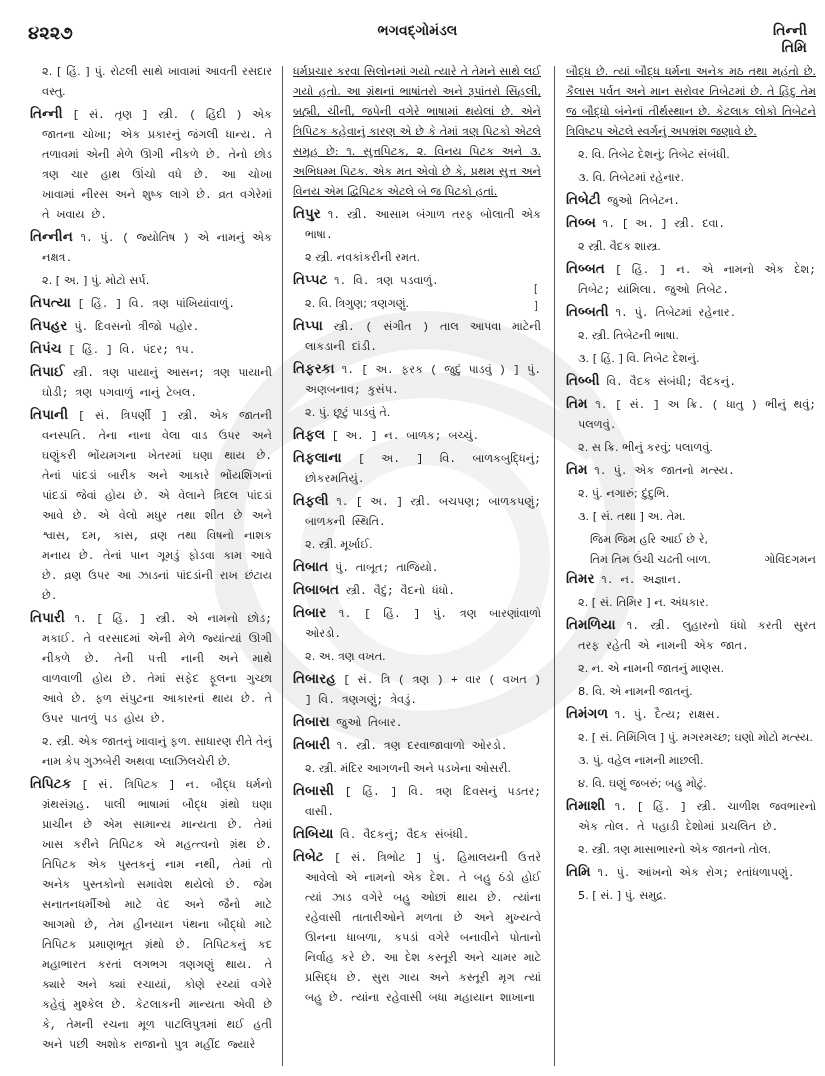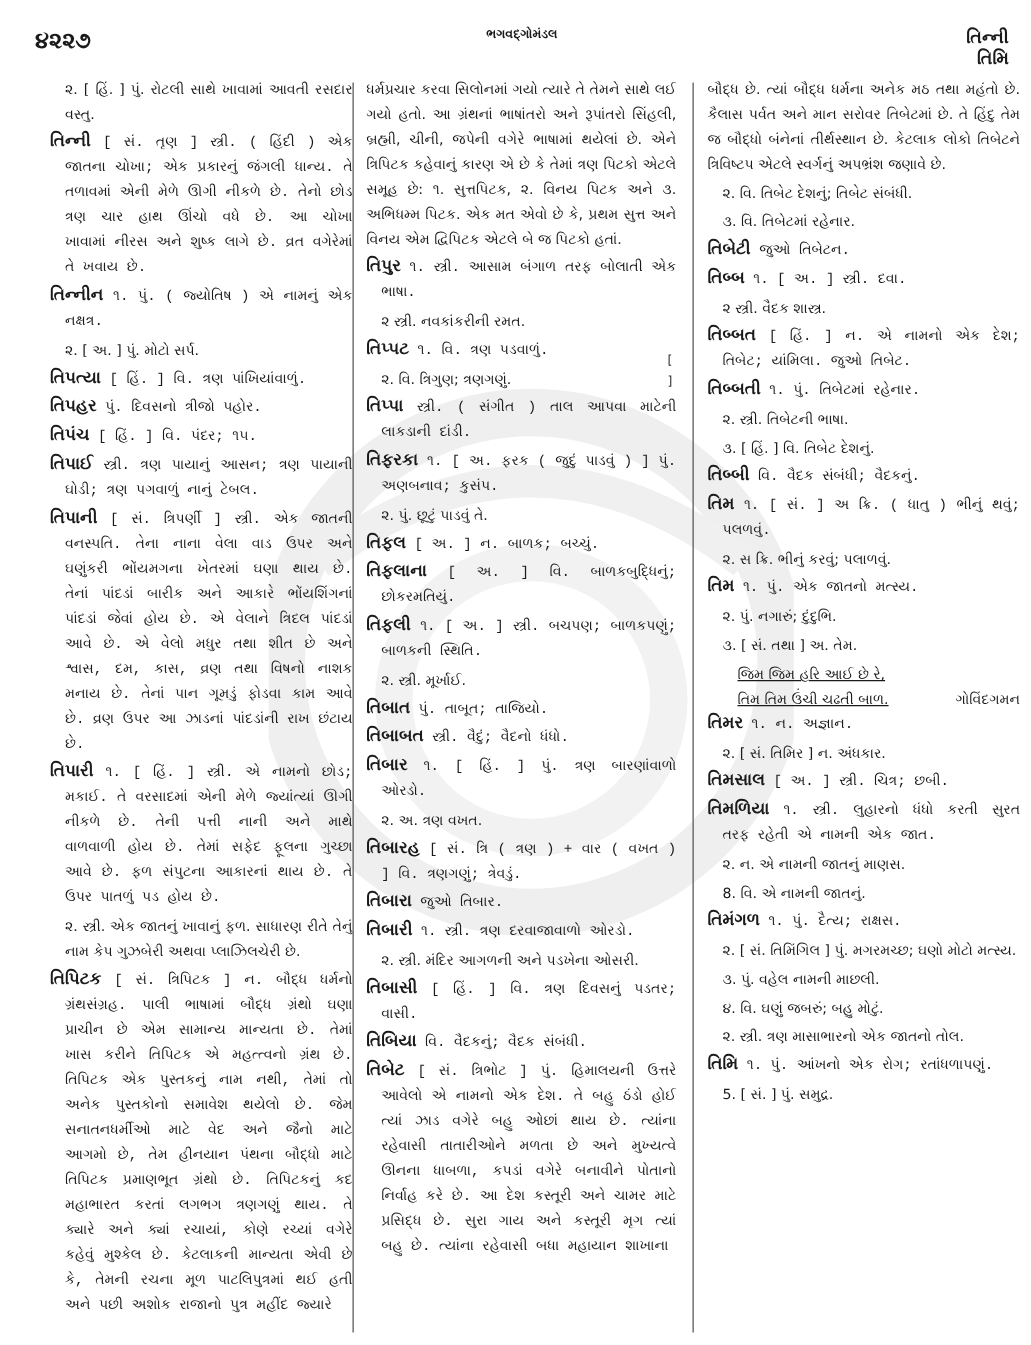--- a/index.html
+++ b/index.html
@@ -8,35 +8,35 @@
     font-family: "DejaVu Sans", sans-serif; color: #1a1a1a;
   }
   .watermark {
     position: absolute; left: 215px; top: 300px; width: 420px; height: 460px;
     pointer-events: none;
   }
   .header {
     position: absolute; top: 22px; left: 24px; right: 14px; height: 34px;
   }
   .page-number { position: absolute; left: 4px; top: 0; font-size: 18px; font-weight: bold; }
-  .book-title { position: absolute; left: 0; right: 0; top: 0; text-align: center; font-size: 10px; font-weight: bold; }
+  .book-title { position: absolute; left: 0; right: 0; top: 0; text-align: center; font-size: 14px; font-weight: bold; }
   .guide-words { position: absolute; right: 4px; top: 0; text-align: right; font-size: 14px; font-weight: bold; line-height: 17px; }
   .columns { position: absolute; top: 62px; left: 26px; width: 796px; height: 1010px; }
   .col { position: absolute; top: 0; bottom: 0; font-size: 11.3px; line-height: 20px; overflow: hidden; }
-  .col1 { left: 14px; width: 242px; }
+  .col1 { left: 4px; width: 242px; }
   .col2 { left: 267px; width: 248px; }
   .col3 { left: 540px; width: 250px; }
   .rule { position: absolute; top: 4px; width: 1px; background: #555; }
   .rule1 { left: 256px; height: 1000px; }
   .rule2 { left: 528px; height: 1000px; }
   .entry { margin: 0 0 3px 0; padding-left: 12px; text-indent: -12px; text-align: justify; font-family: Liberation Mono, monospace; }
   .sub { margin: 0 0 3px 0; padding-left: 12px; text-align: justify; }
-  .cont { margin: 0 0 3px 0; text-align: justify; }
+  .cont { margin: 0 0 3px 0; text-align: justify; text-decoration: underline; }
   .hw { font-weight: bold; font-size: 13.5px; }
-  .quote { padding-left: 24px; margin: 0; text-decoration: underline; }
+  .quote { padding-left: 24px; margin: 0; }
   .quote-src { float: right; margin-left: 35px; }
   .margin-mark { position: absolute; left: 534px; font-size: 10px; color: #333; }
 </style>
 </head>
 <body>
 
 <svg class="watermark" viewBox="0 0 420 460">
   <circle cx="210" cy="230" r="200" fill="none" stroke="#efefef" stroke-width="38"></circle>
   <circle cx="210" cy="260" r="110" fill="none" stroke="#f2f2f2" stroke-width="30"></circle>
   <path d="M40 150 Q210 20 380 150" fill="none" stroke="#f0f0f0" stroke-width="26"></path>
@@ -109,28 +109,28 @@
       <p class="sub">૨. સ ક્રિ. ભીનું કરવું; પલાળવું.</p>
       <p class="entry"><span class="hw">તિમ</span> <span>૧. પું. એક જાતનો મત્સ્ય.</span></p>
       <p class="sub">૨. પું. નગારું; દુંદુભિ.</p>
       <p class="sub">૩. [ સં. તથા ] અ. તેમ.</p>
       <div>
         <p class="quote">જિમ જિમ હરિ આઈ છે રે,</p>
         <p class="quote"><span>તિમ તિમ ઉંચી ચઢતી બાળ.</span><span class="quote-src">ગોવિંદગમન</span></p>
       </div>
       <p class="entry"><span class="hw">તિમર</span> <span>૧. ન. અજ્ઞાન.</span></p>
       <p class="sub">૨. [ સં. તિમિર ] ન. અંધકાર.</p>
-      <p class="entry"><span class="hw">તિમસાલ</span> <span>[ અ. ] સ્ત્રી. ચિત્ર; છબી.</span></p>
       <p class="entry"><span class="hw">તિમળિયા</span> <span>૧. સ્ત્રી. લુહારનો ધંધો કરતી સુરત તરફ રહેતી એ નામની એક જાત.</span></p>
       <p class="sub">૨. ન. એ નામની જાતનું માણસ.</p>
       <p class="sub">8. વિ. એ નામની જાતનું.</p>
       <p class="entry"><span class="hw">તિમંગળ</span> <span>૧. પું. દૈત્ય; રાક્ષસ.</span></p>
       <p class="sub">૨. [ સં. તિમિંગિલ ] પું. મગરમચ્છ; ઘણો મોટો મત્સ્ય.</p>
       <p class="sub">૩. પું. વહેલ નામની માછલી.</p>
       <p class="sub">૪. વિ. ઘણું જબરું; બહુ મોટું.</p>
+      <p class="entry"><span class="hw">તિમાશી</span> <span>૧. [ હિં. ] સ્ત્રી. ચાળીશ જવભારનો એક તોલ. તે પહાડી દેશોમાં પ્રચલિત છે.</span></p>
       <p class="sub">૨. સ્ત્રી. ત્રણ માસાભારનો એક જાતનો તોલ.</p>
       <p class="entry"><span class="hw">તિમિ</span> <span>૧. પું. આંખનો એક રોગ; રતાંધળાપણું.</span></p>
       <p class="sub">5. [ સં. ] પું. સમુદ્ર.</p>
     </div>
 </div>
 
 <span class="margin-mark" style="top:283px">[</span>
 <span class="margin-mark" style="top:300px">]</span>
 
 </body></html>

